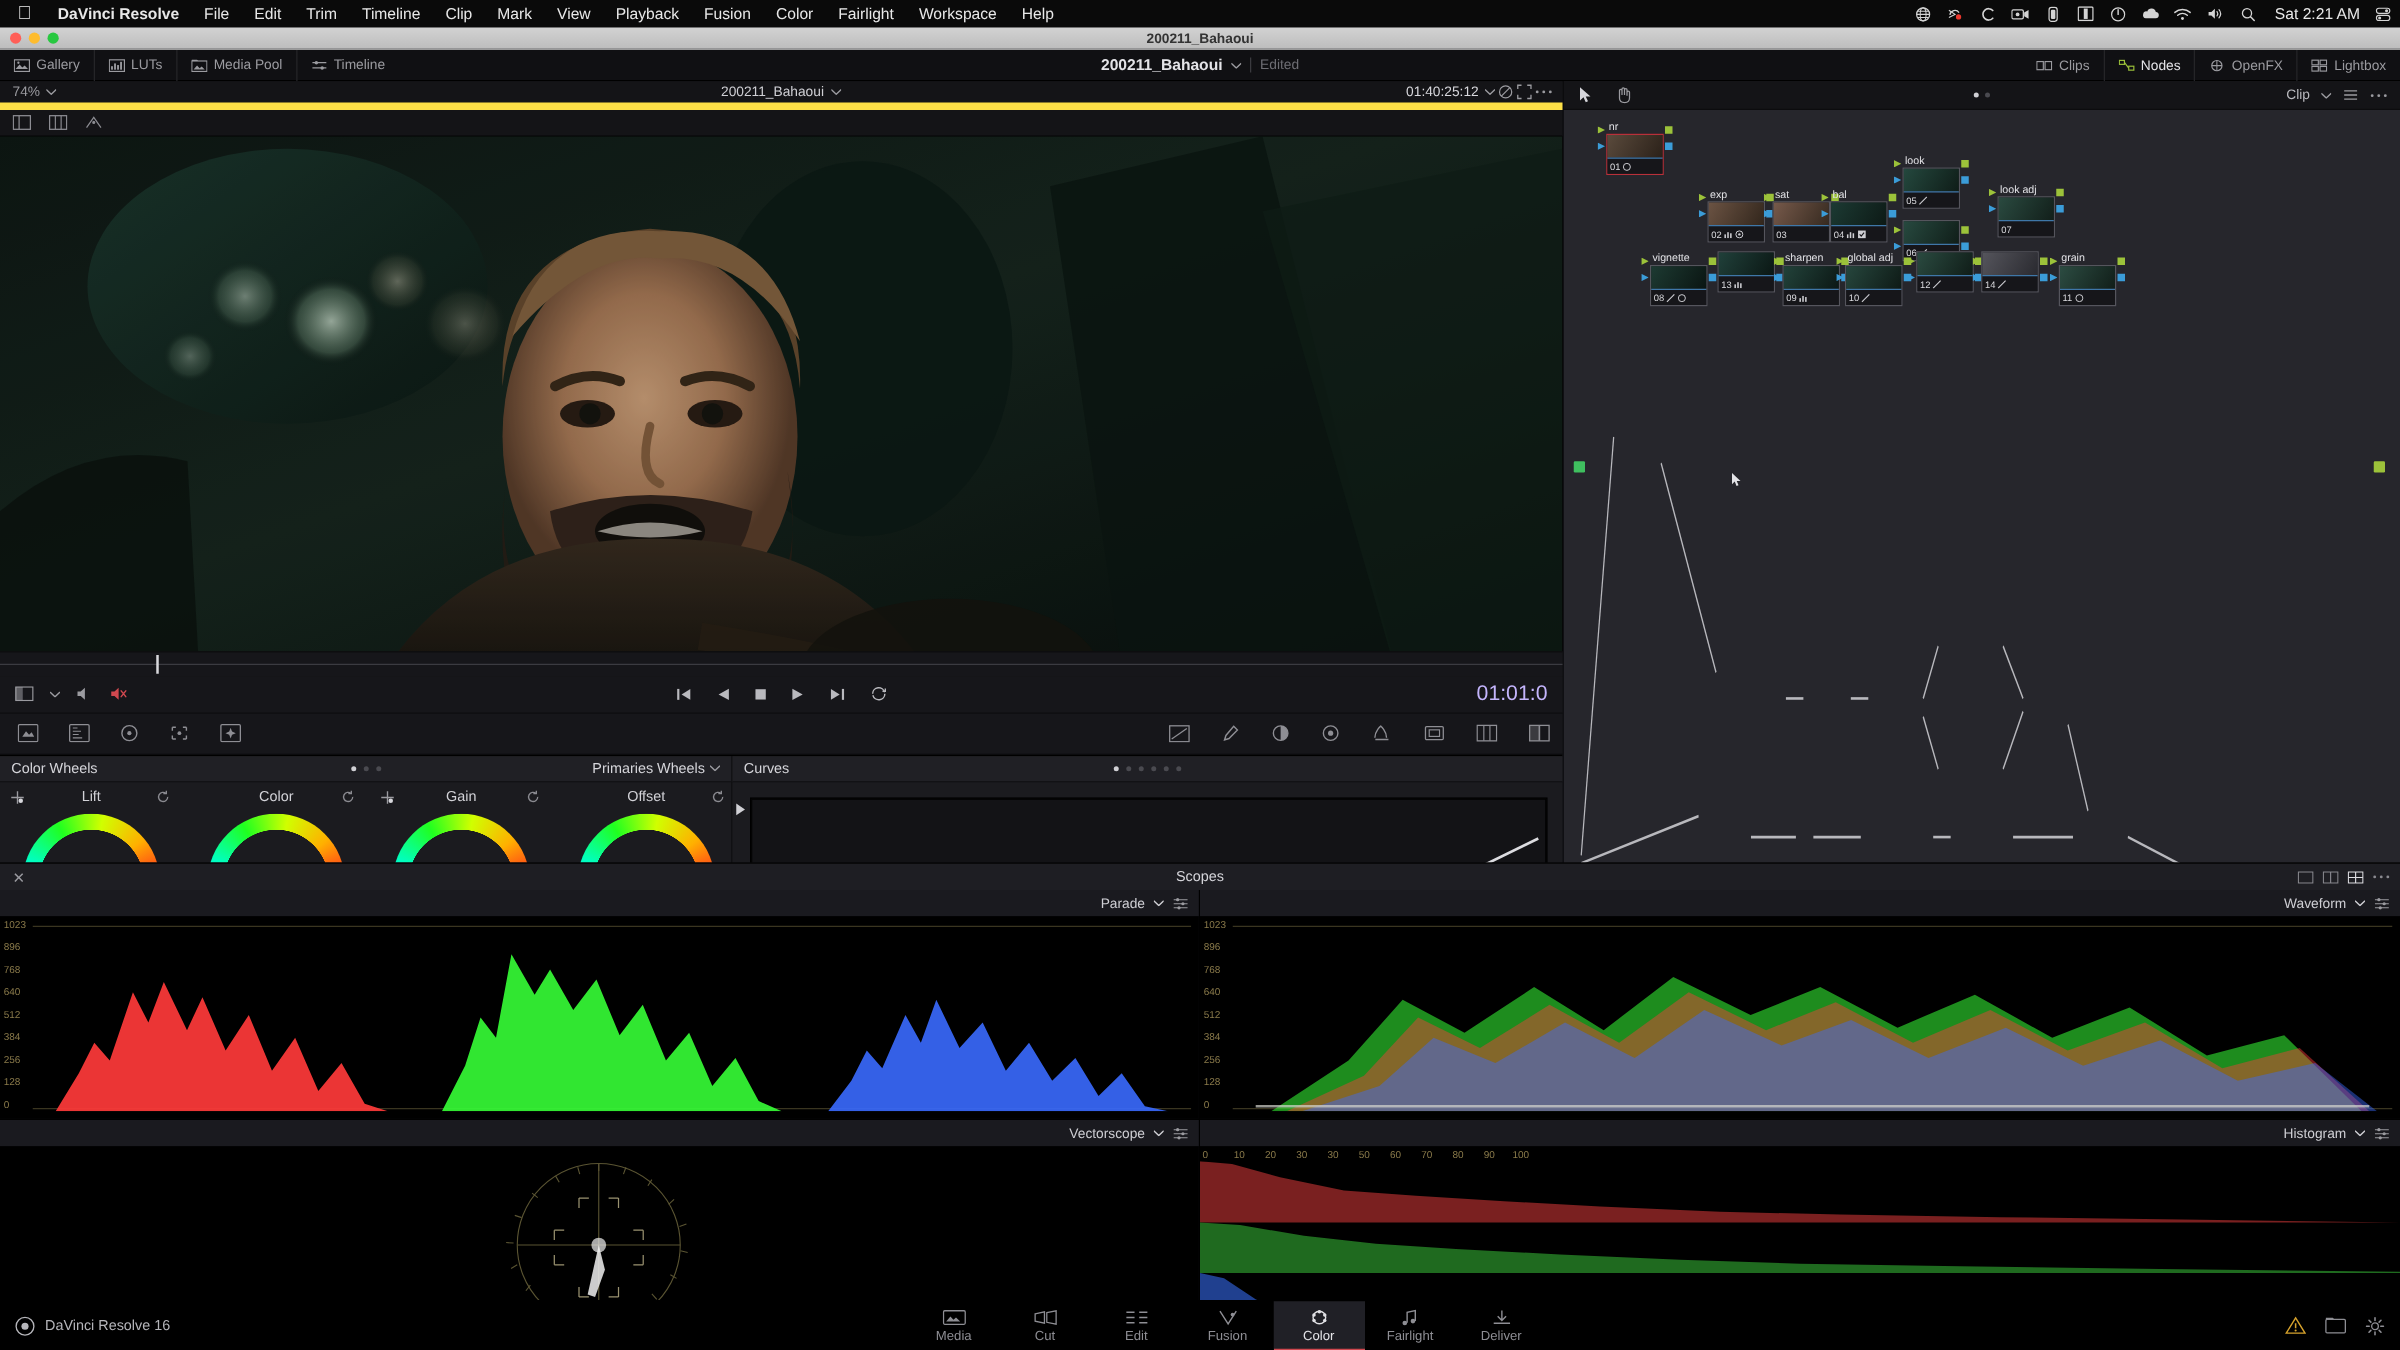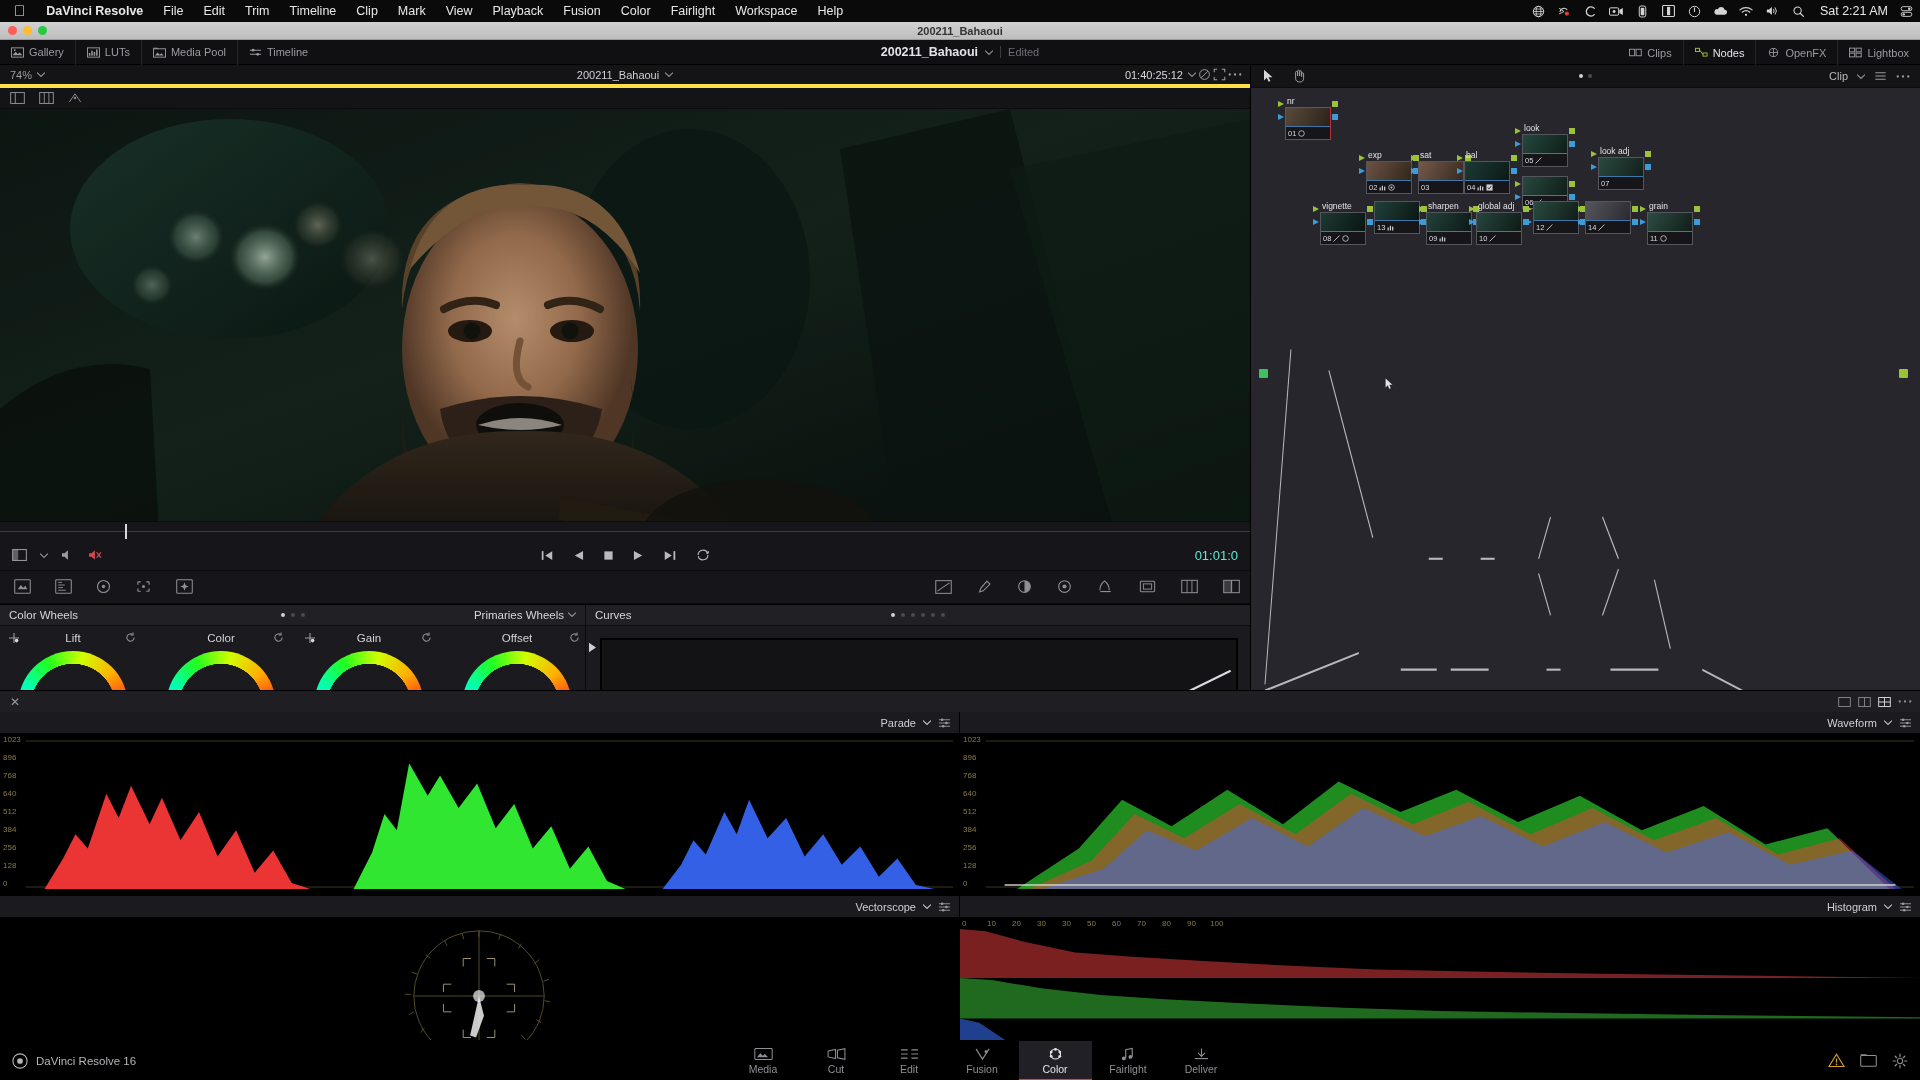--- a/index.html
+++ b/index.html
@@ -43,42 +43,42 @@
   #res-toolbar-right { position:absolute; right:0; top:0; height:25px; display:flex;
     align-items:center; }
 
   
   #main { display:flex; width:1920px; height:calc(1080px - 22px - 18px - 25px - 40px); }
 
   
   #left { width:1250px; display:flex; flex-direction:column; background:#141417; }
 
   #viewer-bar { height:23px; background:#141417; display:flex; align-items:center;
-    position:relative; font-size:11px; color:#9b9ba0; border-bottom:4px solid #fde047; }
+    position:relative; font-size:11px; color:#9b9ba0; border-bottom:6px solid #fde047; }
   #viewer-bar .zoom { padding-left:10px; display:flex; align-items:center; gap:5px; }
   #viewer-bar .center { position:absolute; left:0; right:0; text-align:center;
     display:flex; align-items:center; justify-content:center; gap:6px; color:#cfcfd4; }
   #viewer-bar .right { position:absolute; right:8px; display:flex; align-items:center; gap:2px; }
 
   #viewer-sub { height:21px; background:#141417; display:flex; align-items:center;
     gap:14px; padding-left:10px; border-bottom:1px solid #0c0c0e; }
 
   #viewer-wrap { flex:1; background:#000; position:relative; overflow:hidden; }
   #viewer-img { position:absolute; inset:0; }
 
   #scrub-row { height:20px; background:#16161a; position:relative; border-top:1px solid #0c0c0e; }
   #scrub-line { position:absolute; left:0; right:0; top:9px; height:1px; background:#3b3b41; }
   #scrub-head { position:absolute; top:2px; width:2px; height:15px; background:#d8d8dc; }
 
   #transport { height:30px; background:#16161a; display:flex; align-items:center;
     position:relative; border-bottom:1px solid #0c0c0e; }
   #transport .tleft { display:flex; align-items:center; gap:13px; padding-left:12px; }
   #transport .tmid { position:absolute; left:0; right:0; display:flex;
     align-items:center; justify-content:center; gap:19px; }
-  #transport .tright { position:absolute; right:12px; font-size:13px; color:#5eead4; }
+  #transport .tright { position:absolute; right:12px; font-size:17px; color:#c4b5fd; }
 
   #tools-row { height:33px; background:#16161a; display:flex; align-items:center;
     position:relative; border-bottom:1px solid #0b0b0d; }
   #tools-row .tl { display:flex; align-items:center; gap:24px; padding-left:14px; }
   #tools-row .tr { position:absolute; right:10px; display:flex; align-items:center; gap:25px; }
 
   
   #palettes { flex:1; display:flex; background:#1b1b1f; border-top:1px solid #000; }
   .pal { display:flex; flex-direction:column; }
   .pal-hdr { height:21px; background:#202025; display:flex; align-items:center;
@@ -1133,20 +1133,21 @@
       <span style="position:absolute;left:134px;top:290px;width:6px;height:6px">
         <svg width="9" height="12" viewBox="0 0 9 12">
             <path d="M0.6 0.4 0.6 9.4 2.8 7.2 4.2 10.8 5.8 10.2 4.4 6.8 7.4 6.8Z" fill="#e4e4e8"></path>
           </svg>
       </span>
     </div>
 
     <div id="scopes">
       <div id="scopes-hdr">
         <span class="x">✕</span>
+        <span class="ttl">Scopes</span>
         <span class="rr">
           <svg width="13" height="10" viewBox="0 0 14 11">
               <rect x="0.6" y="0.6" width="12.8" height="9.8" fill="none" stroke="#8a8a90" stroke-width="1"></rect>
             </svg>
           <svg width="13" height="10" viewBox="0 0 14 11">
               <rect x="0.6" y="0.6" width="12.8" height="9.8" fill="none" stroke="#8a8a90" stroke-width="1"></rect>
               <path d="M7 0.6v9.8" stroke="#8a8a90" stroke-width="1"></path>
             </svg>
           <svg width="13" height="10" viewBox="0 0 14 11">
               <rect x="0.6" y="0.6" width="12.8" height="9.8" fill="none" stroke="#e0e0e4" stroke-width="1"></rect>

